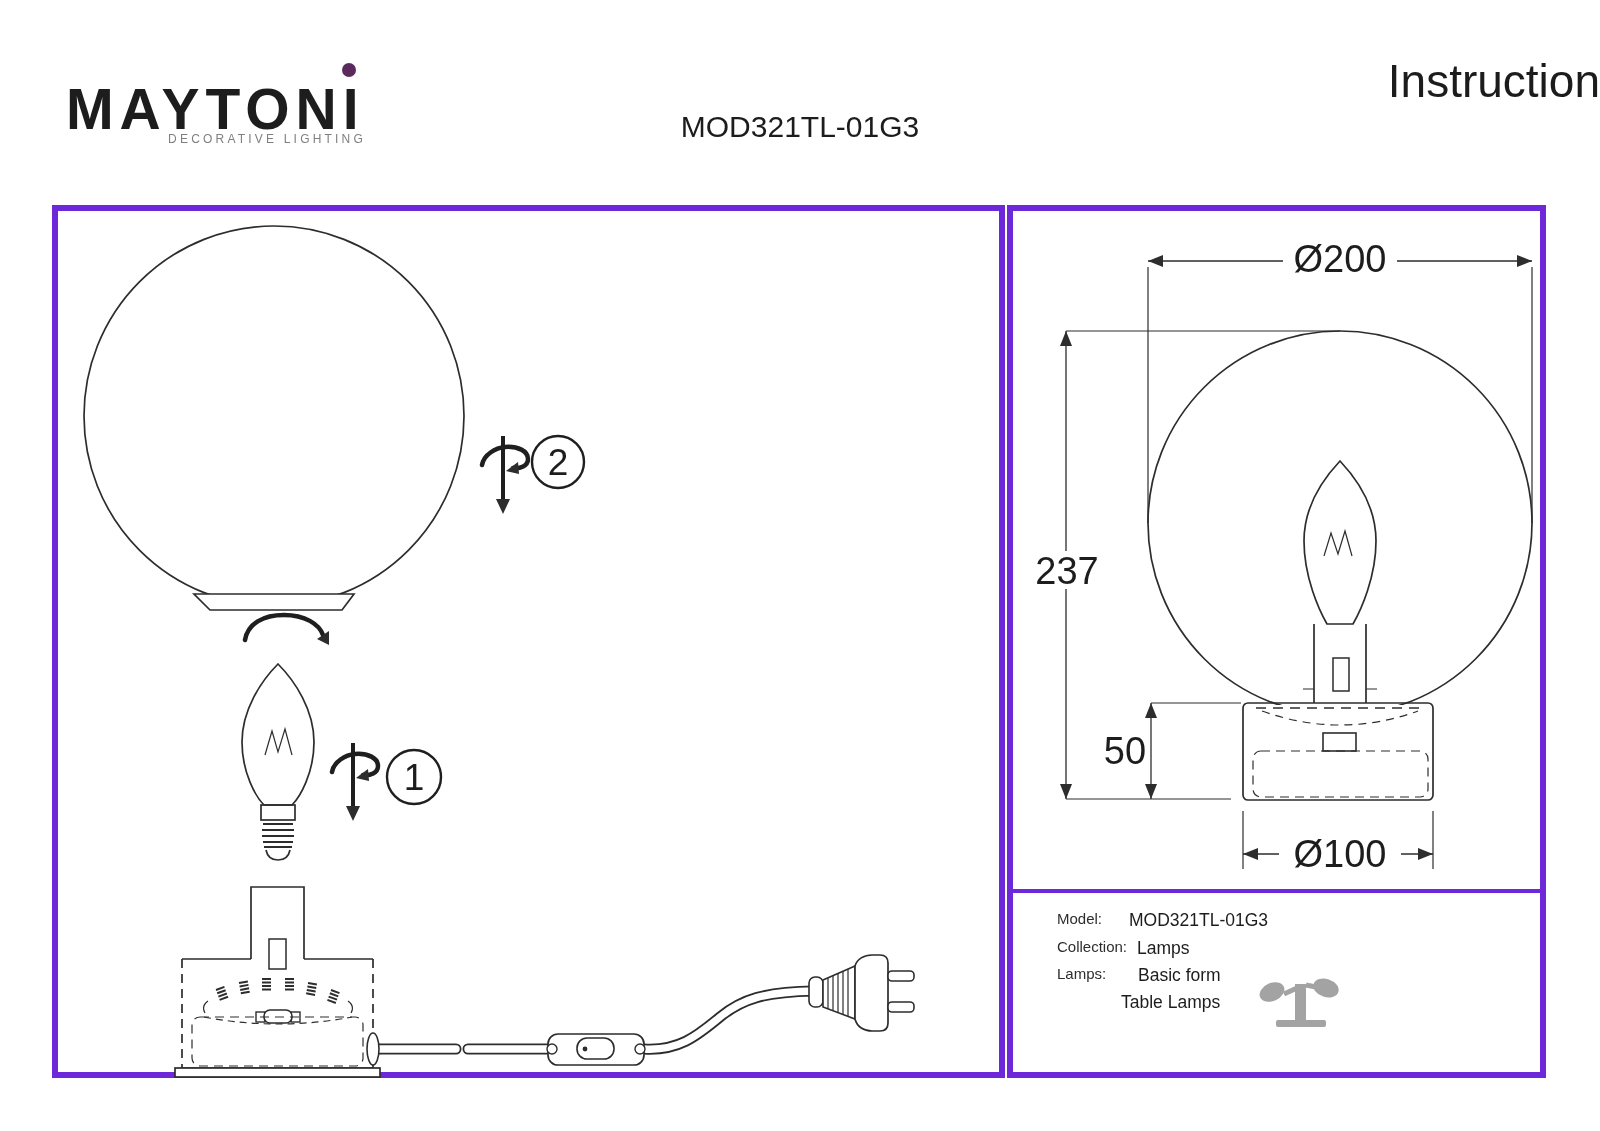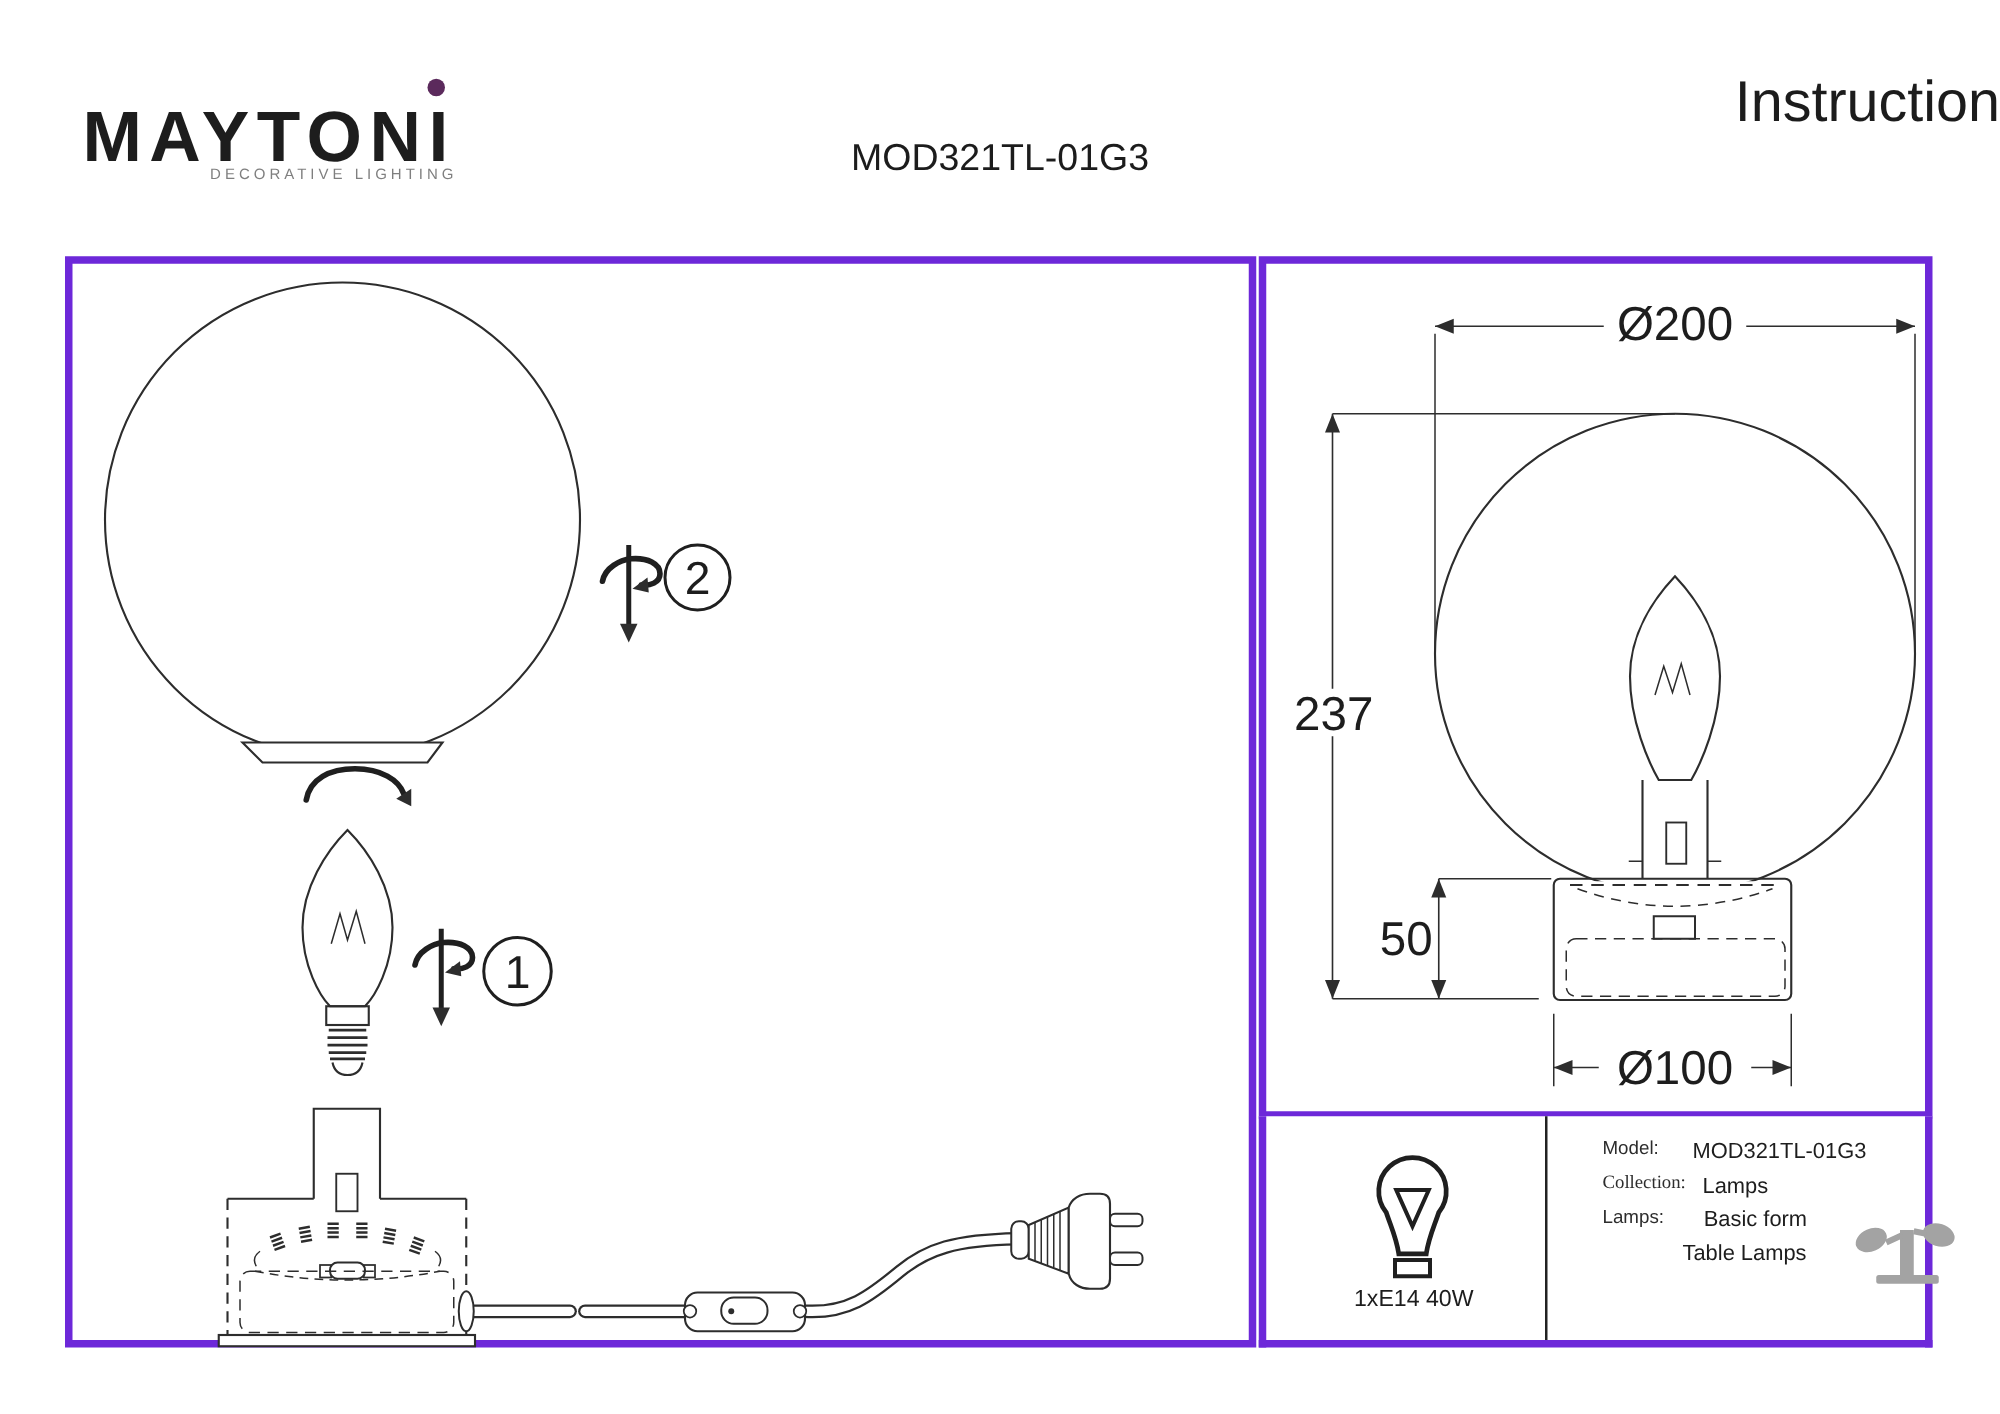--- a/index.html
+++ b/index.html
@@ -209,39 +209,31 @@
       <path class="thin" d="M230,600 V658 M420,600 V658"></path>
       <path class="dim" d="M230,643 H266 M388,643 H420"></path>
       <polygon class="head" points="230,643 245,637 245,649"></polygon>
       <polygon class="head" points="420,643 405,637 405,649"></polygon>
       <text class="dimtxt" x="327" y="656" text-anchor="middle">Ø100</text>
     </g>
   </svg>
 </div>
 
 <div id="panel-spec" class="panel">
-  <div id="spec-left">
-    <svg width="223" height="181" viewBox="0 0 223 181">
-      <path d="M106,110 C104,97 100,89 96,77 A27,27 0 1 1 138,77 C134,89 130,97 128,110 Z" fill="none" stroke="#1f1f1f" stroke-width="3.8"></path>
-      <path d="M104,59 L130,59 L117,88 Z" fill="none" stroke="#1f1f1f" stroke-width="3.2"></path>
-      <rect x="103" y="115" width="28" height="13" fill="none" stroke="#1f1f1f" stroke-width="3.2"></rect>
-      <text x="118" y="152" font-size="18.5" text-anchor="middle" fill="#333">1xE14 40W</text>
-    </svg>
-  </div>
   <div id="spec-right">
     <svg class="abs" style="left:241px;top:79px;z-index:1;" width="92" height="58" viewBox="0 0 92 58">
       <g fill="#a3a3a3" stroke="none">
         <rect x="41" y="12" width="11" height="36"></rect>
         <rect x="22" y="48" width="50" height="7" rx="2"></rect>
         <ellipse cx="18" cy="20" rx="13" ry="9" transform="rotate(-24 18 20)"></ellipse>
         <ellipse cx="72" cy="16" rx="13" ry="9" transform="rotate(18 72 16)"></ellipse>
       </g>
       <path d="M30,22 L43,16 M52,13 L62,15" stroke="#a3a3a3" stroke-width="5"></path>
     </svg>
     <div class="spec-label" style="left:44px;top:17px;">Model:</div>
     <div class="spec-value" style="left:116px;top:17px;">MOD321TL-01G3</div>
-    <div class="spec-label" style="left:44px;top:45px;font-family:Liberation Serif, serif;">Collection:</div>
+    <div class="spec-label" style="left:44px;top:45px;">Collection:</div>
     <div class="spec-value" style="left:124px;top:45px;">Lamps</div>
     <div class="spec-label" style="left:44px;top:72px;">Lamps:</div>
     <div class="spec-value" style="left:125px;top:72px;">Basic form</div>
     <div class="spec-value" style="left:108px;top:99px;">Table Lamps</div>
   </div>
 </div>
 
 </body></html>

